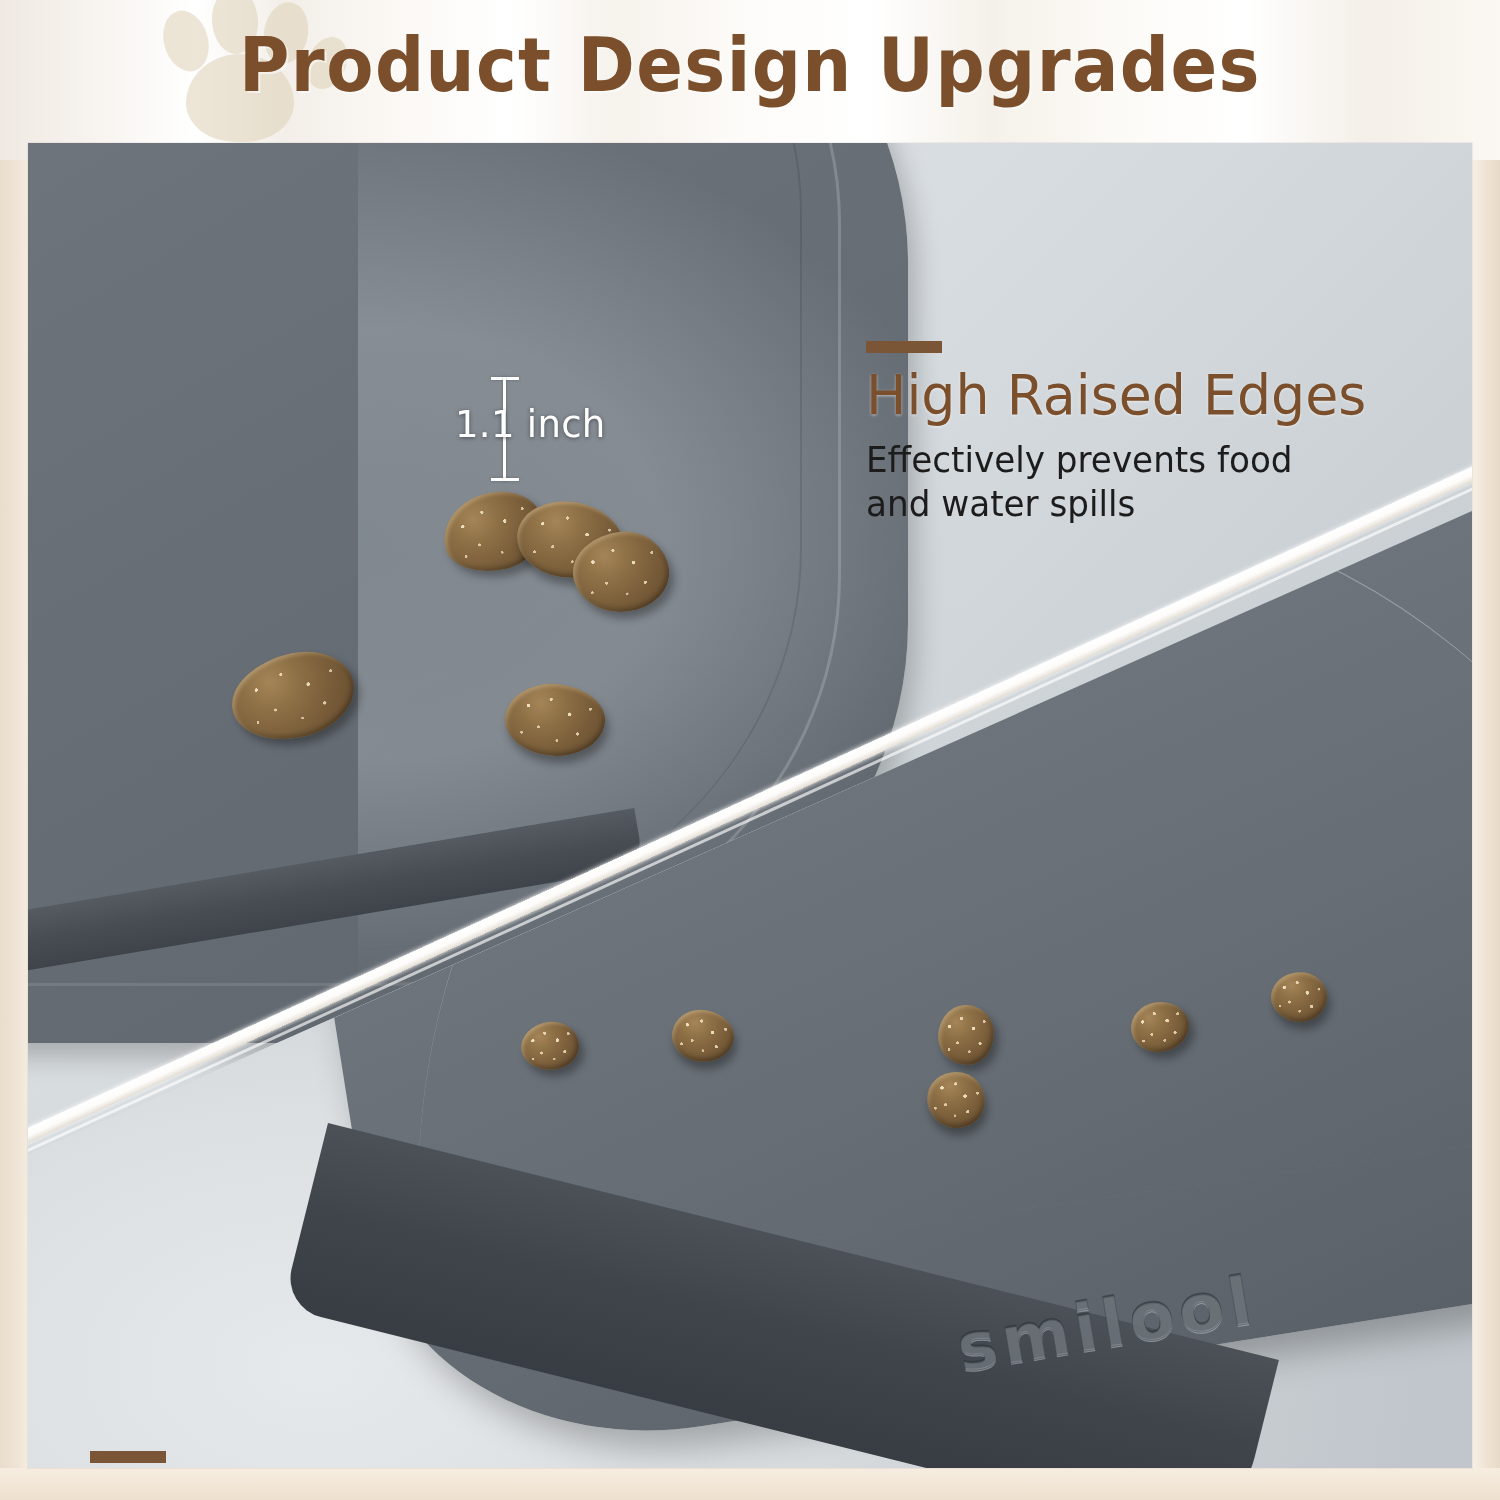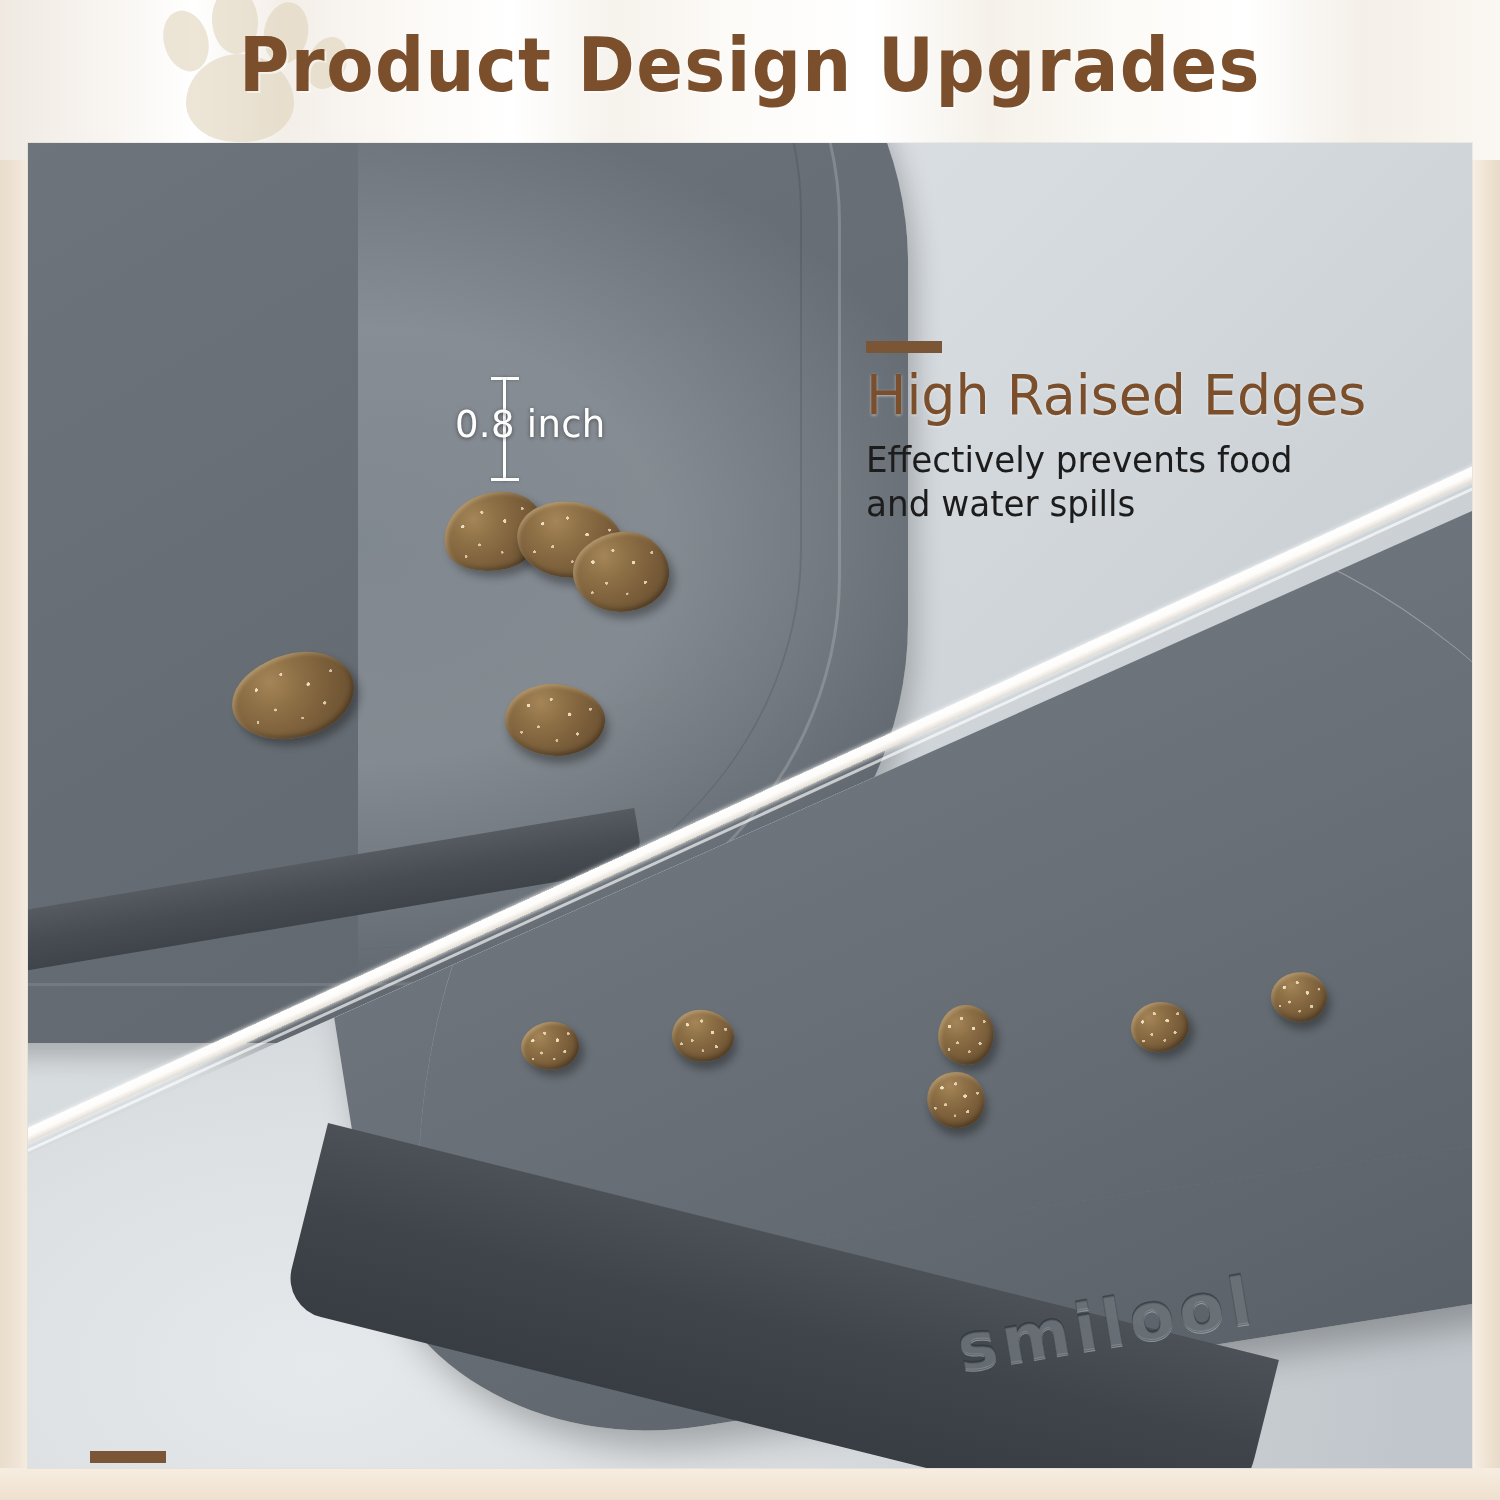--- a/index.html
+++ b/index.html
@@ -410,21 +410,21 @@
       <div class="brand">smilool</div>
     </div>
 
     <div class="split"></div>
     <div class="split-thin"></div>
 
     <div class="dim">
       <div class="dim-cap top"></div>
       <div class="dim-line"></div>
       <div class="dim-cap bot"></div>
-      <div class="dim-label">0.8 inch</div>
+      <div class="dim-label">1.1 inch</div>
     </div>
 
     <div class="callout-top">
       <div class="accent-dash"></div>
       <div class="head">High Raised Edges</div>
       <div class="sub">
         <span>Effectively prevents food</span><br>
         <span>and water spills</span>
       </div>
     </div>

